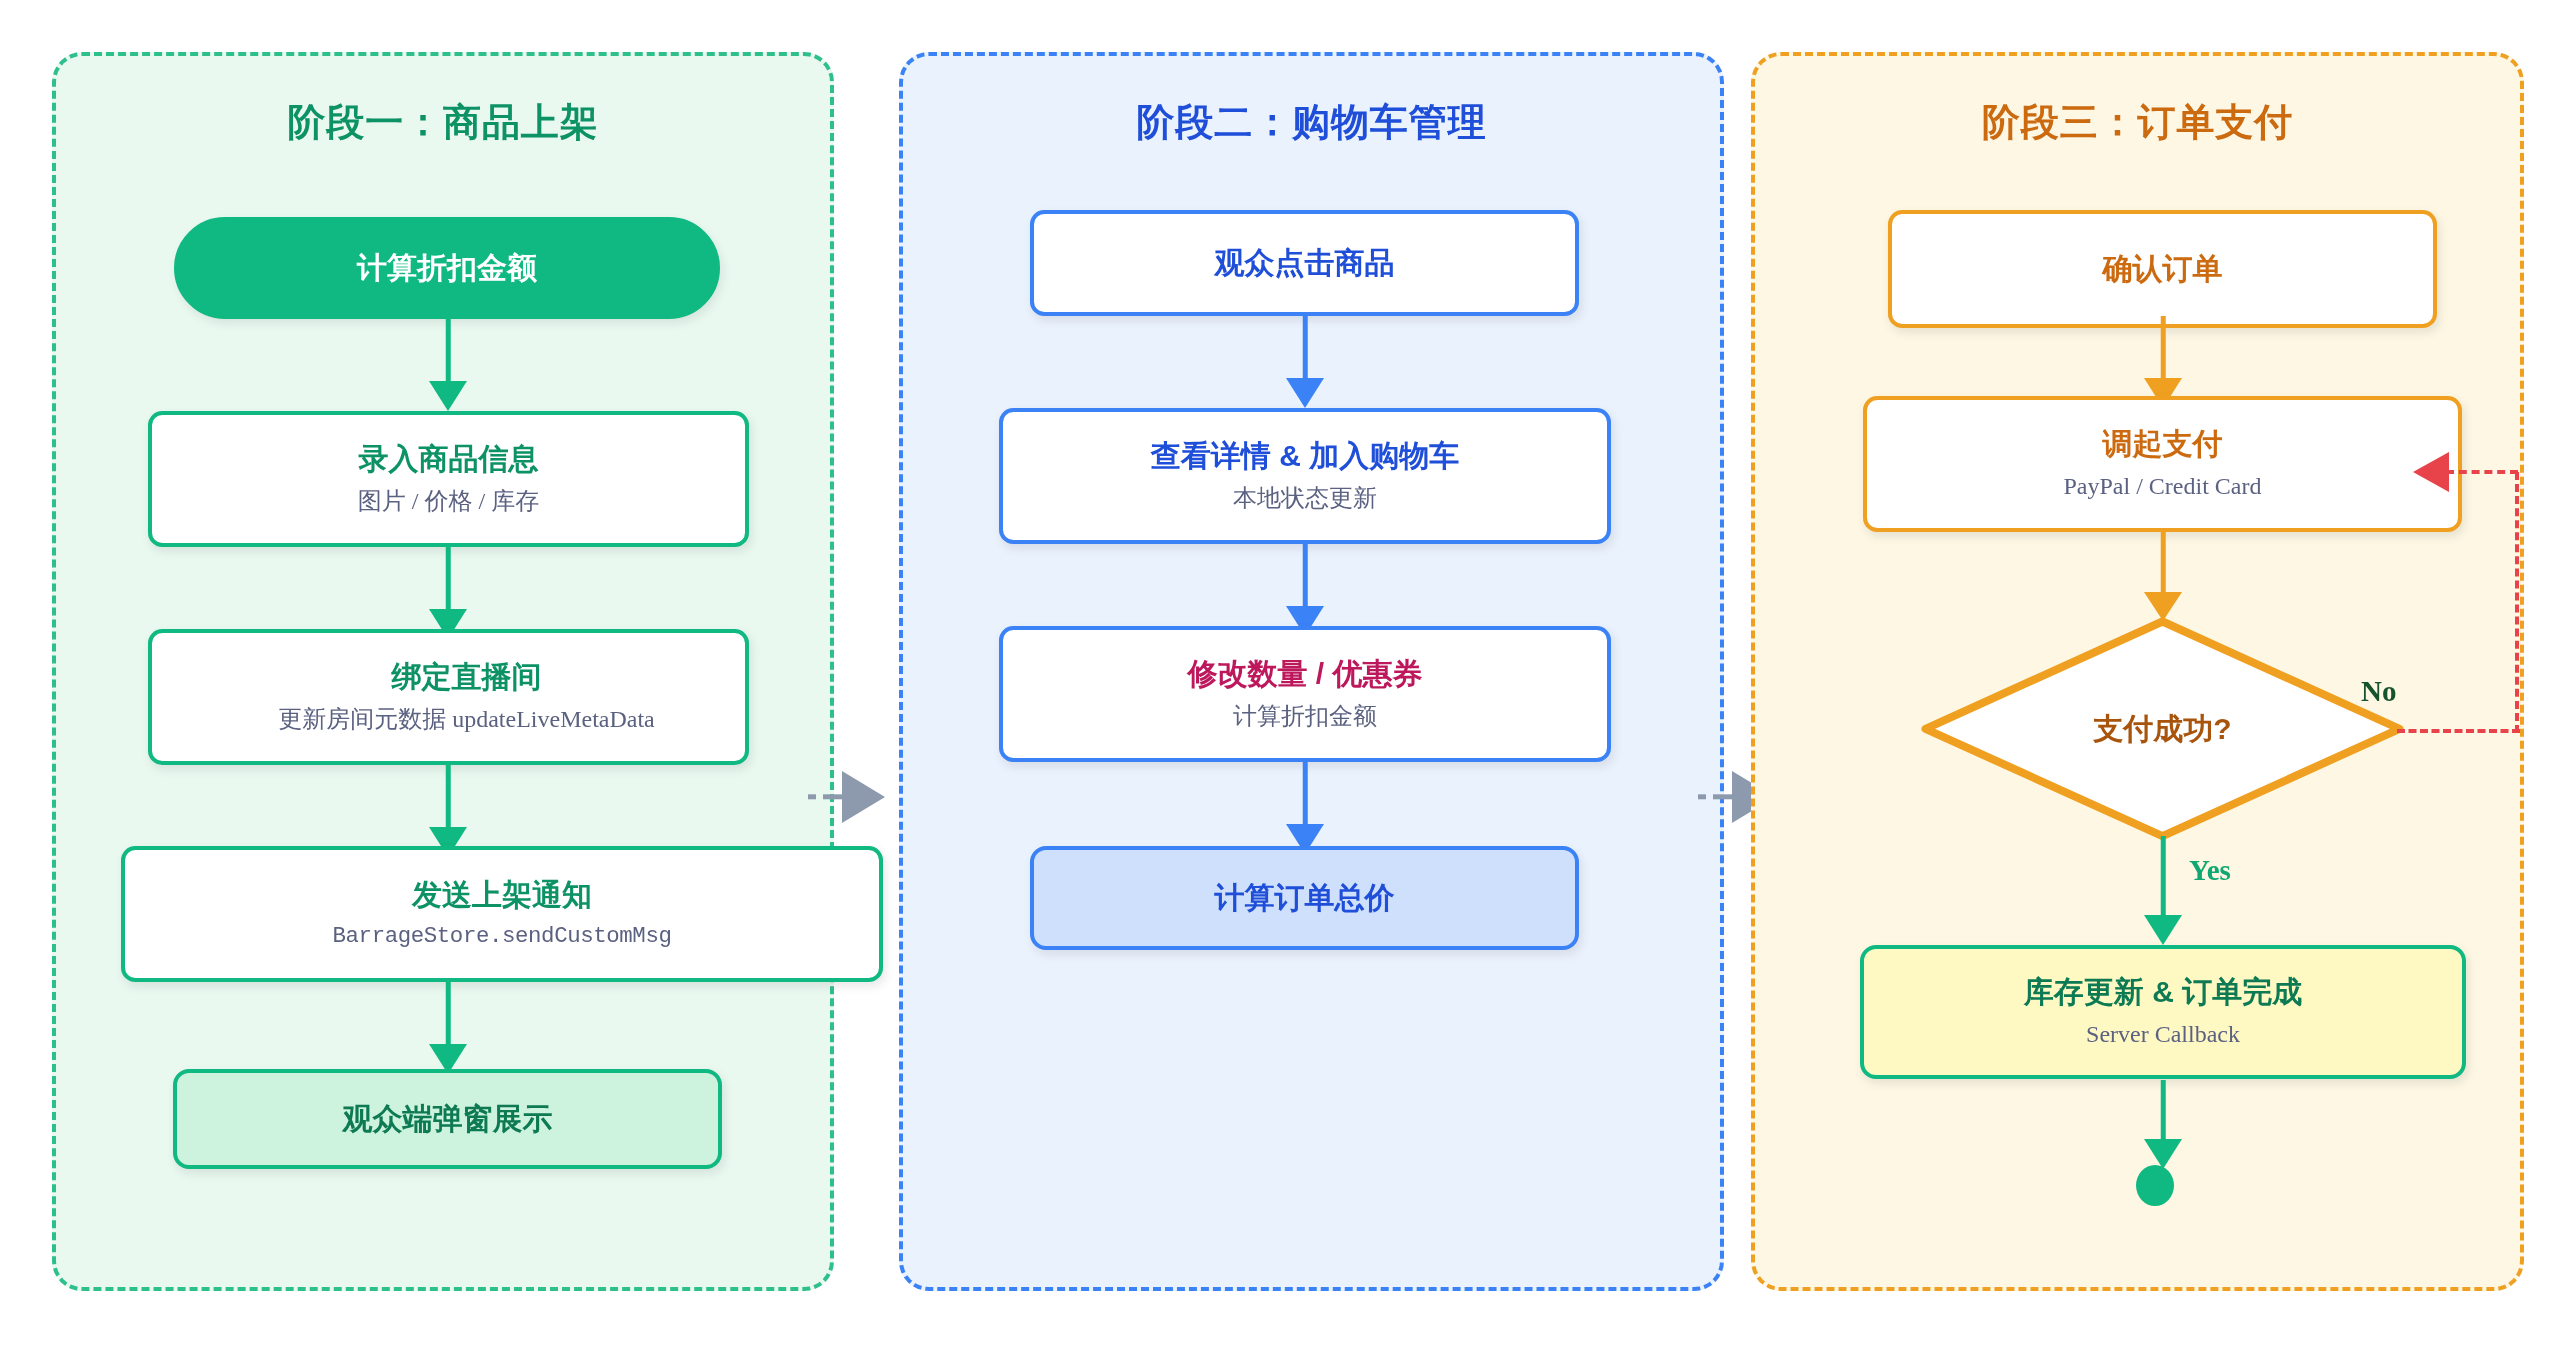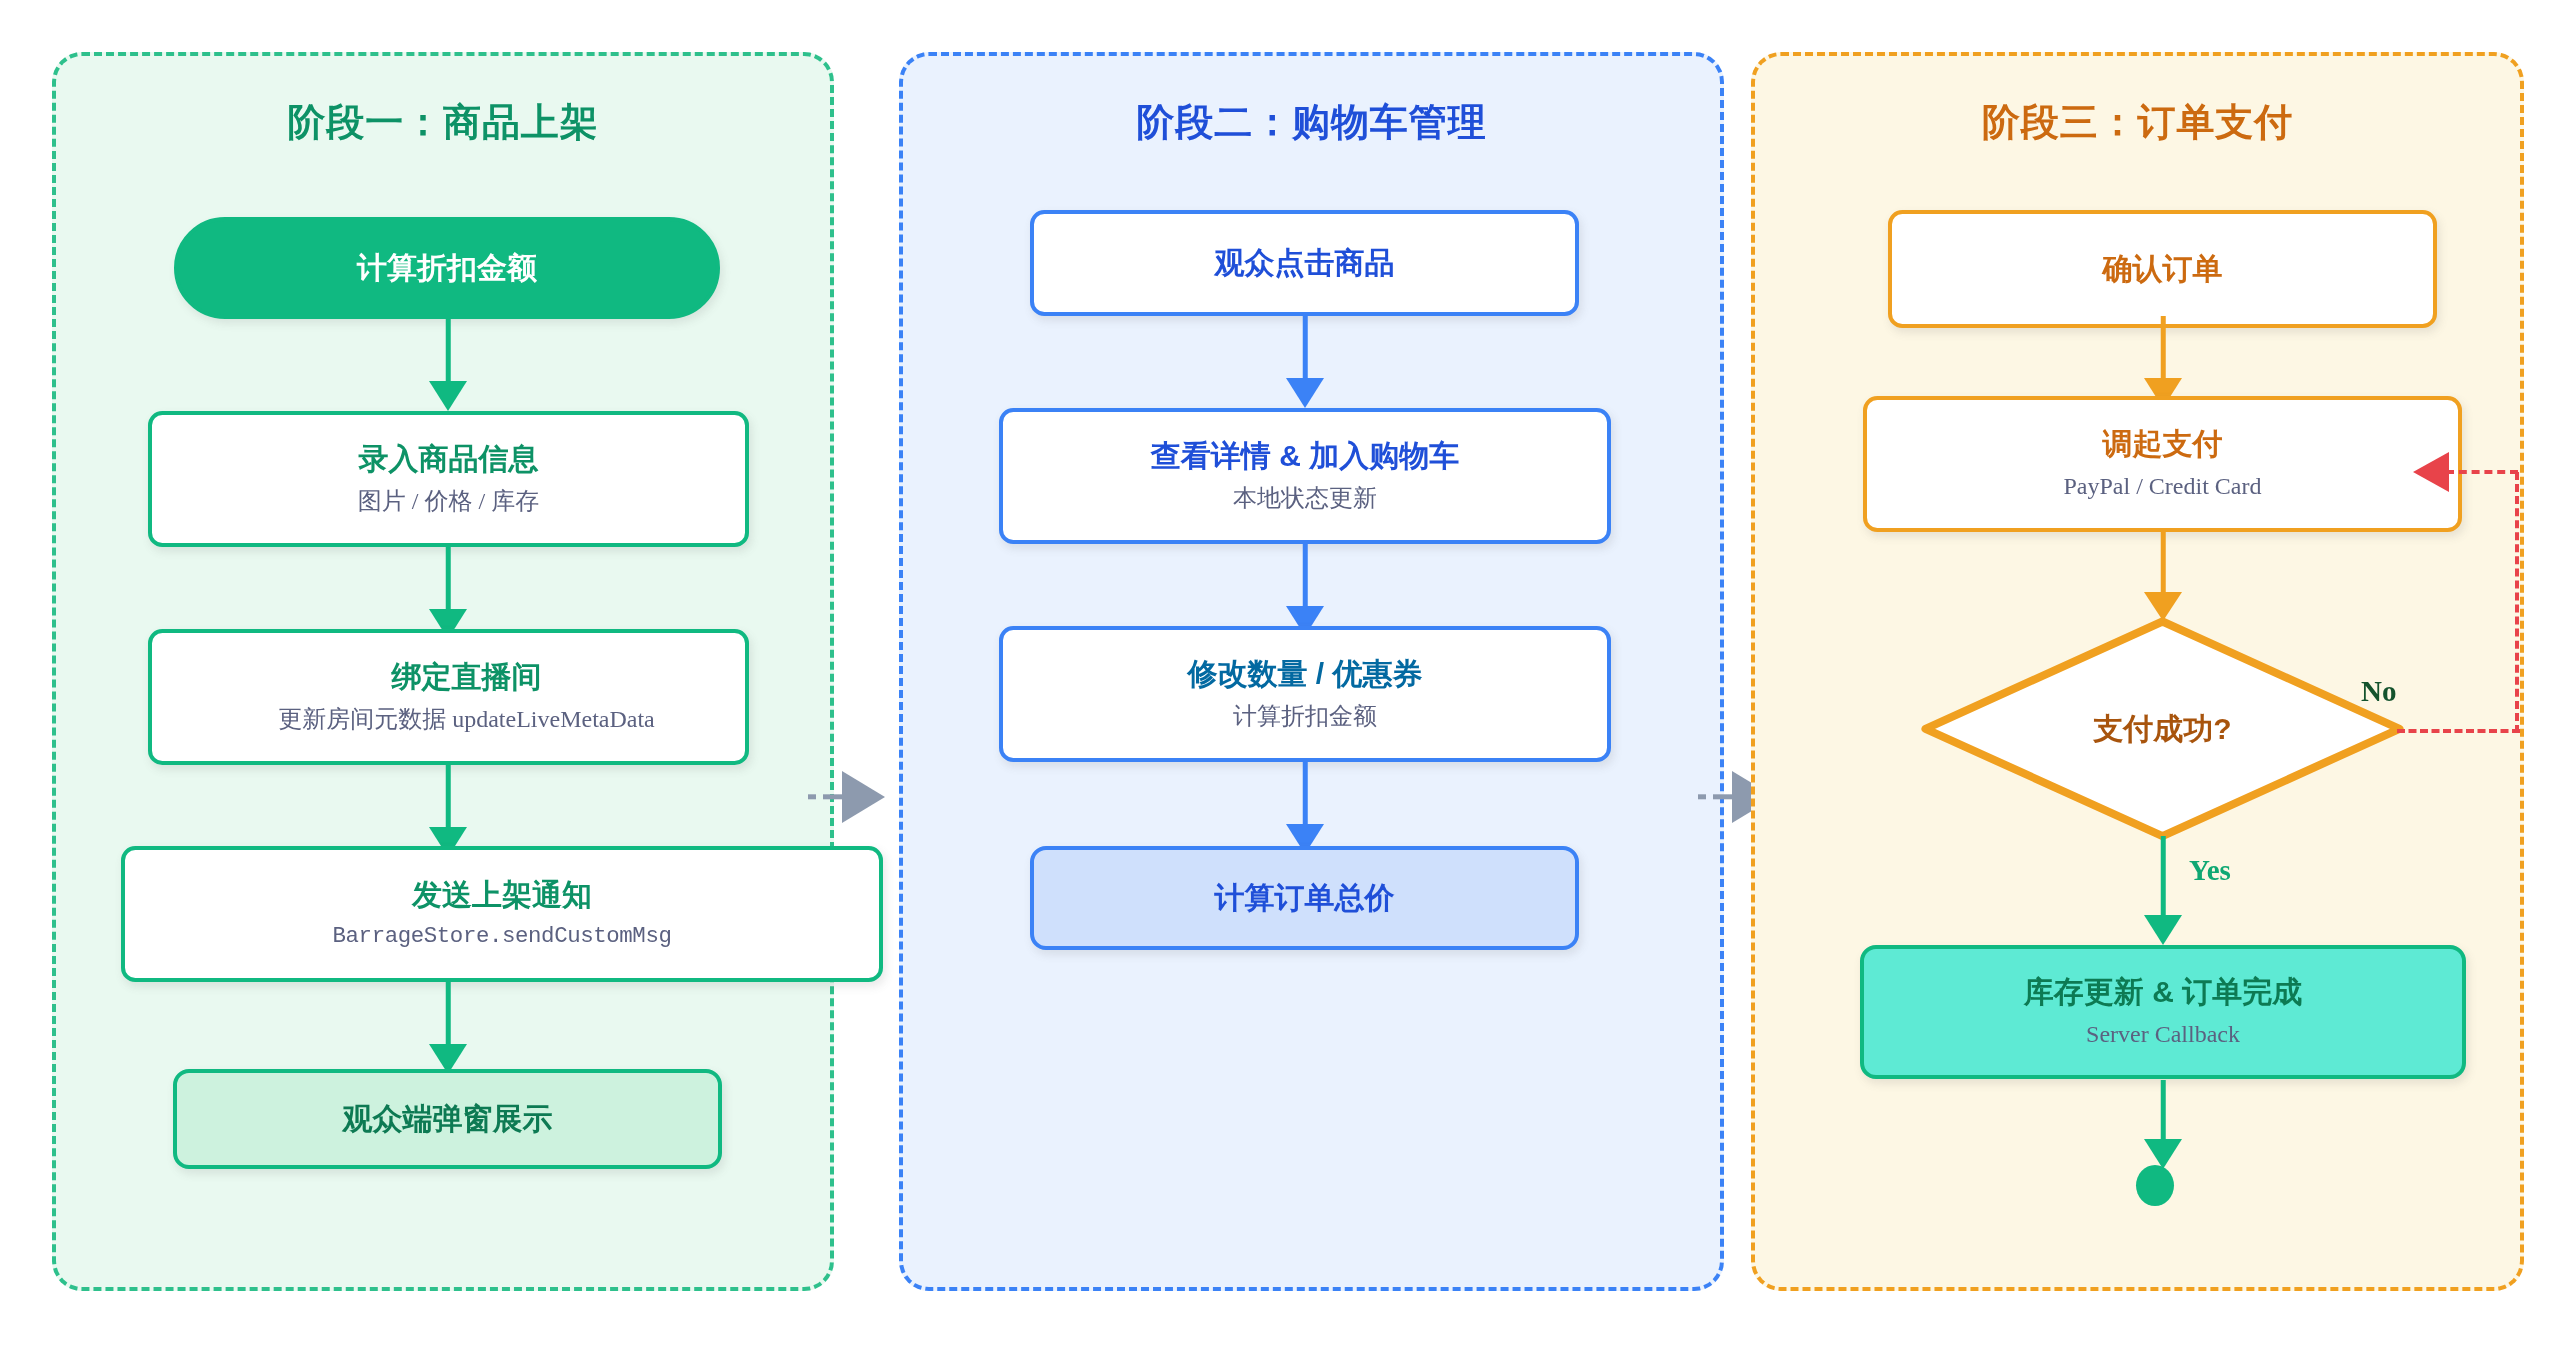--- a/index.html
+++ b/index.html
@@ -133,21 +133,21 @@
     <div class="ttl" style="color:#1f4fd8;">查看详情 &amp; 加入购物车</div>
     <div class="sub">本地状态更新</div>
   </div>
 
   <div class="conn" style="left:1286px;top:544px;width:38px;height:92px;">
     <div class="stem" style="height:63px;background:#3b82f6;"></div>
     <div class="head" style="border-top:30px solid #3b82f6;"></div>
   </div>
 
   <div class="node box" style="left:999px;top:626px;width:612px;height:136px;border-color:#3b82f6;">
-    <div class="ttl" style="color:#0369a1;">修改数量 / 优惠券</div>
+    <div class="ttl" style="color:#be185d;">修改数量 / 优惠券</div>
     <div class="sub">计算折扣金额</div>
   </div>
 
   <div class="conn" style="left:1286px;top:762px;width:38px;height:92px;">
     <div class="stem" style="height:63px;background:#3b82f6;"></div>
     <div class="head" style="border-top:30px solid #3b82f6;"></div>
   </div>
 
   <div class="node term" style="left:1030px;top:846px;width:549px;height:104px;background:#cfe0fc;border-color:#3b82f6;">
     <div class="ttl" style="color:#1f4fd8;">计算订单总价</div>
@@ -187,21 +187,21 @@
     </svg>
     <div class="dlabel" style="color:#a8540d;">支付成功?</div>
   </div>
 
   <div class="conn" style="left:2144px;top:836px;width:38px;height:109px;">
     <div class="stem" style="height:79px;background:#10b981;"></div>
     <div class="head" style="border-top:30px solid #10b981;"></div>
   </div>
   <div class="ylabel" style="left:2189px;top:854px;">Yes</div>
 
-  <div class="node term" style="left:1860px;top:945px;width:606px;height:134px;background:#5eead4;border-color:#10b981;">
+  <div class="node term" style="left:1860px;top:945px;width:606px;height:134px;background:#fef9c3;border-color:#10b981;">
     <div class="ttl" style="color:#0d7a53;">库存更新 &amp; 订单完成</div>
     <div class="sub">Server Callback</div>
   </div>
 
   <div class="conn" style="left:2144px;top:1080px;width:38px;height:89px;">
     <div class="stem" style="height:59px;background:#10b981;"></div>
     <div class="head" style="border-top:30px solid #10b981;"></div>
   </div>
 
   <div class="endcircle" style="left:2136px;top:1165px;width:38px;height:41px;background:#10b981;"></div>

